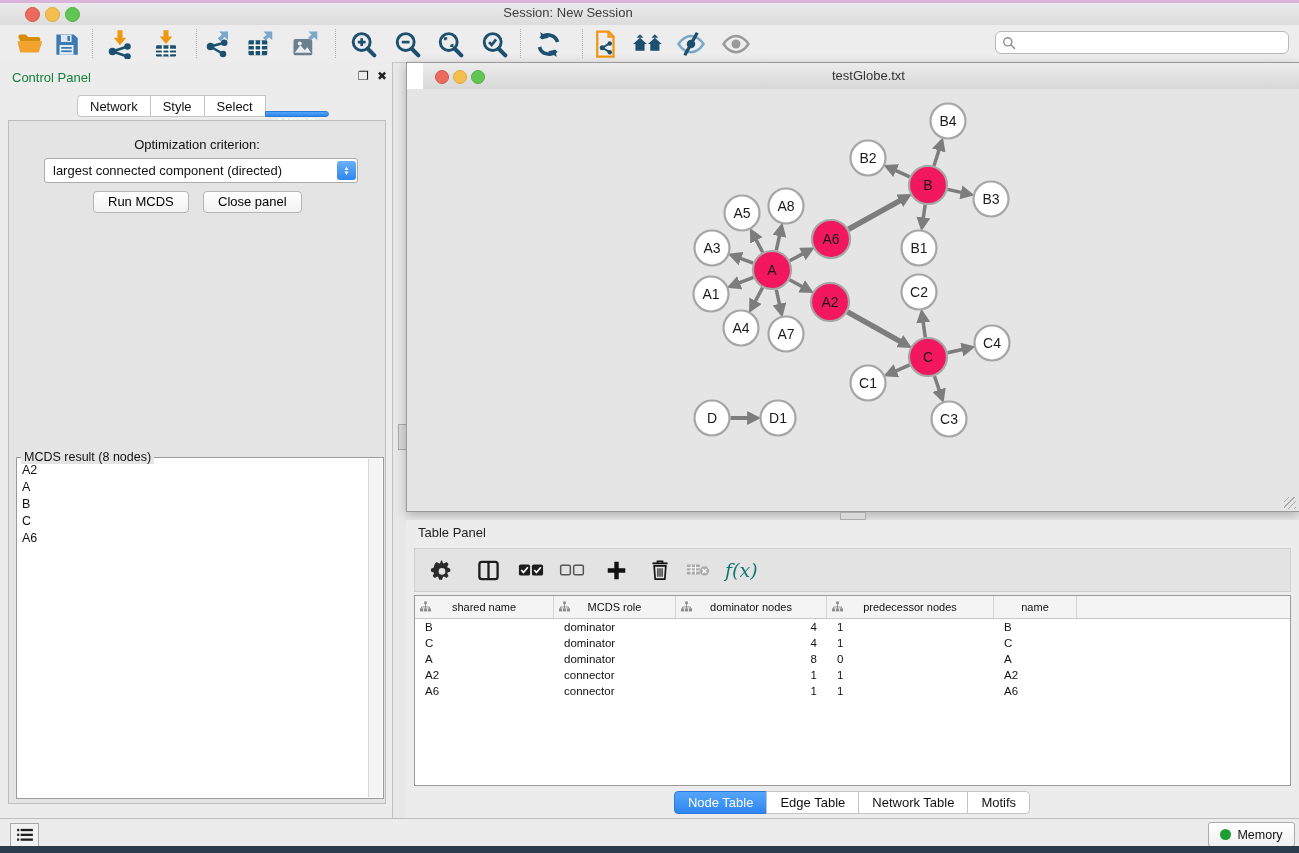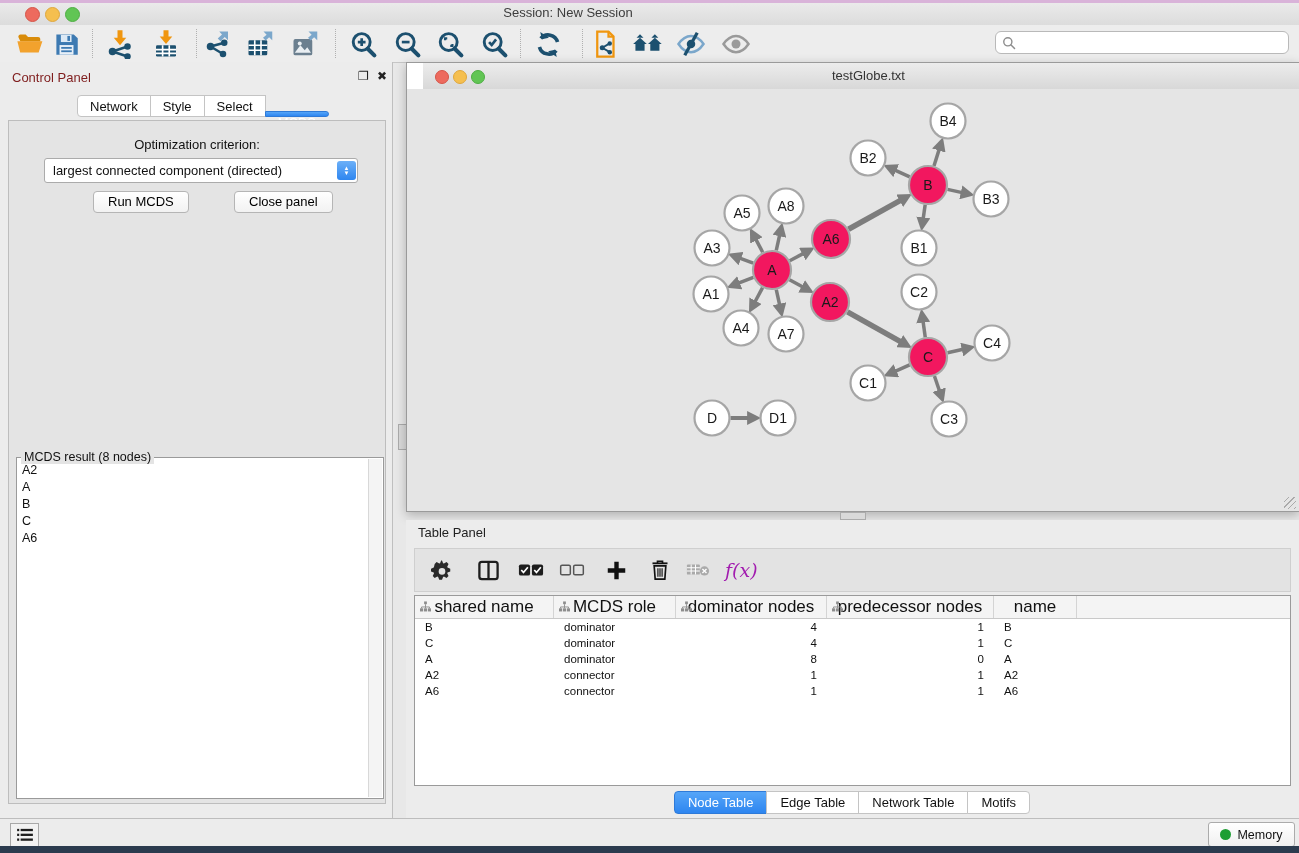--- a/index.html
+++ b/index.html
@@ -18,35 +18,35 @@
 
   
   #toolbar{left:0;top:25px;width:1299px;height:37px;background:#ededed;border-bottom:1px solid #c6c6c6;}
   .tbtn{position:absolute;top:3px;width:32px;height:32px;display:flex;align-items:center;justify-content:center;}
   .tsep{position:absolute;top:4px;width:0;height:29px;border-left:1px dotted #b0b0b0;}
   #toolbar-search{position:absolute;left:995px;top:6px;width:294px;height:23px;border:1px solid #b9b9b9;border-radius:6px;background:#fff;display:flex;align-items:center;padding:0 6px;box-sizing:border-box;}
   #toolbar-search input{border:none;outline:none;flex:1;font-size:12px;margin-left:5px;background:transparent;font-family:inherit;}
 
   
   #control-panel{left:0;top:62px;width:392px;height:756px;background:#ececec;border-right:1px solid #bfbfbf;}
-  #cp-title{left:12px;top:8px;font-size:13px;color:#7f1d1d;}
+  #cp-title{left:12px;top:8px;font-size:13px;color:#15803d;}
   .win-ctl{font-size:12px;color:#222;cursor:default;}
   #cp-tabs{left:78px;top:33px;height:22px;display:flex;}
   .cp-tab{border:1px solid #c4c4c4;background:#fff;font-size:13px;padding:2px 12px;line-height:17px;margin-left:-1px;color:#111;}
   .cp-tab:first-child{border-radius:4px 0 0 4px;}
   .cp-tab:last-child{border-radius:0 4px 4px 0;margin-top:16px;}
   .cp-tab.active{background:linear-gradient(#55a5f8,#2e86f0);border-color:#2e7ad8;color:#fff;}
   #cp-content{left:8px;top:58px;width:376px;height:682px;background:#e4e4e4;border:1px solid #bdbdbd;}
   #opt-label{left:0;top:16px;width:376px;text-align:center;font-size:13px;}
   #criterion-select{left:35px;top:37px;width:312px;height:23px;background:#fff;border:1px solid #ababab;border-radius:3px;display:flex;align-items:center;}
   #criterion-select .val{flex:1;font-size:13px;padding-left:8px;white-space:nowrap;overflow:hidden;}
   #criterion-stepper{width:19px;height:19px;margin-right:1px;border-radius:3px;background:linear-gradient(#6cb0f8,#2e86f0);display:flex;flex-direction:column;align-items:center;justify-content:center;color:#fff;font-size:6px;line-height:5px;}
   .cp-btn{position:absolute;top:70px;height:22px;background:linear-gradient(#ffffff,#f2f2f2);border:1px solid #b5b5b5;border-radius:4px;font-size:13px;text-align:center;line-height:20px;padding:0 14px;}
   #run-btn{left:84px;}
-  #close-btn{left:194px;margin-left:31px;}
+  #close-btn{left:194px;}
   #result-box{left:7px;top:336px;width:366px;height:340px;border:1px solid #9a9a9a;background:#fff;}
   #result-legend{position:absolute;left:4px;top:-8px;background:#e4e4e4;font-size:12.5px;padding:0 3px;color:#111;}
   #result-list{position:absolute;left:1px;top:3px;width:348px;bottom:2px;overflow:hidden;font-size:12.5px;}
   .result-item{padding:1.5px 4px;}
   #result-scroll{position:absolute;right:1px;top:1px;width:13px;bottom:1px;background:#f4f4f4;border-left:1px solid #d8d8d8;}
 
   
   #net-window{left:406px;top:62px;width:893px;height:450px;background:#fff;border:1px solid #9a9a9a;box-shadow:0 3px 10px rgba(0,0,0,.25);box-sizing:border-box;}
   #net-titlebar{left:0;top:0;width:100%;height:26px;background:linear-gradient(#ececec,#d8d8d8);border-bottom:1px solid #ababab;margin-left:16px;}
   #net-title{left:0;top:5px;width:100%;text-align:center;font-size:13px;color:#333;}
@@ -54,28 +54,28 @@
   #net-canvas{left:0;top:26px;width:1038px;height:422px;background:#e5e5e5;}
   #net-resize{right:2px;bottom:2px;width:12px;height:12px;
      background:repeating-linear-gradient(135deg,transparent 0 3px,#aaa 3px 4px);}
   .splitter{background:#d9d9d9;border:1px solid #ababab;}
 
   
   #table-panel{left:406px;top:520px;width:893px;height:298px;background:#ececec;}
   #tp-title{left:12px;top:5px;font-size:13px;color:#222;}
   #tp-toolbar{left:8px;top:28px;width:877px;height:44px;background:#e3e3e3;border:1px solid #cfcfcf;display:flex;align-items:center;box-sizing:border-box;}
   .tp-icon{margin-left:14px;display:flex;align-items:center;justify-content:center;width:26px;height:26px;}
-  .fx{font-family:"DejaVu Serif","Liberation Serif",serif;font-style:italic;font-size:19px;color:#a21caf;}
+  .fx{font-family:"DejaVu Serif","Liberation Serif",serif;font-style:italic;font-size:19px;color:#0f766e;}
   #tp-table{left:8px;top:75px;width:877px;height:191px;background:#fff;border:1px solid #9a9a9a;overflow:hidden;box-sizing:border-box;}
-  #tp-header{display:flex;height:22px;background:#f4f4f4;border-bottom:1px solid #c9c9c9;font-size:17px;}
+  #tp-header{display:flex;height:22px;background:#f4f4f4;border-bottom:1px solid #c9c9c9;font-size:11px;}
   .th{position:relative;border-right:1px solid #d4d4d4;display:flex;align-items:center;justify-content:center;box-sizing:border-box;}
   .th .hicon{position:absolute;left:5px;top:5px;}
   .tr{display:flex;height:16px;font-size:11.5px;align-items:center;}
   .td{box-sizing:border-box;padding:0 10px;white-space:nowrap;}
-  .c0{width:139px;} .c1{width:122px;} .c2{width:151px;text-align:right;} .c3{width:167px;text-align:right;} .c4{width:83px;}
+  .c0{width:139px;} .c1{width:122px;} .c2{width:151px;text-align:right;} .c3{width:167px;text-align:left;} .c4{width:83px;}
   #tp-tabs{left:0;top:271px;width:893px;display:flex;justify-content:center;}
   .tp-tab{border:1px solid #c4c4c4;background:#fff;font-size:13px;padding:3px 13px;margin-left:-1px;color:#111;}
   .tp-tab:first-child{border-radius:4px 0 0 4px;}
   .tp-tab:last-child{border-radius:0 4px 4px 0;}
   .tp-tab.active{background:linear-gradient(#55a5f8,#2e86f0);border-color:#2e7ad8;color:#fff;}
 
   
   #statusbar{left:0;top:818px;width:1299px;height:28px;background:#ececec;border-top:1px solid #bdbdbd;}
   #list-btn{left:10px;top:4px;width:27px;height:22px;border:1px solid #a8a8a8;background:#f2f2f2;display:flex;align-items:center;justify-content:center;}
   #memory-btn{left:1208px;top:3px;width:85px;height:23px;border:1px solid #ababab;border-radius:3px;background:linear-gradient(#fff,#f0f0f0);display:flex;align-items:center;justify-content:center;font-size:12.5px;}

